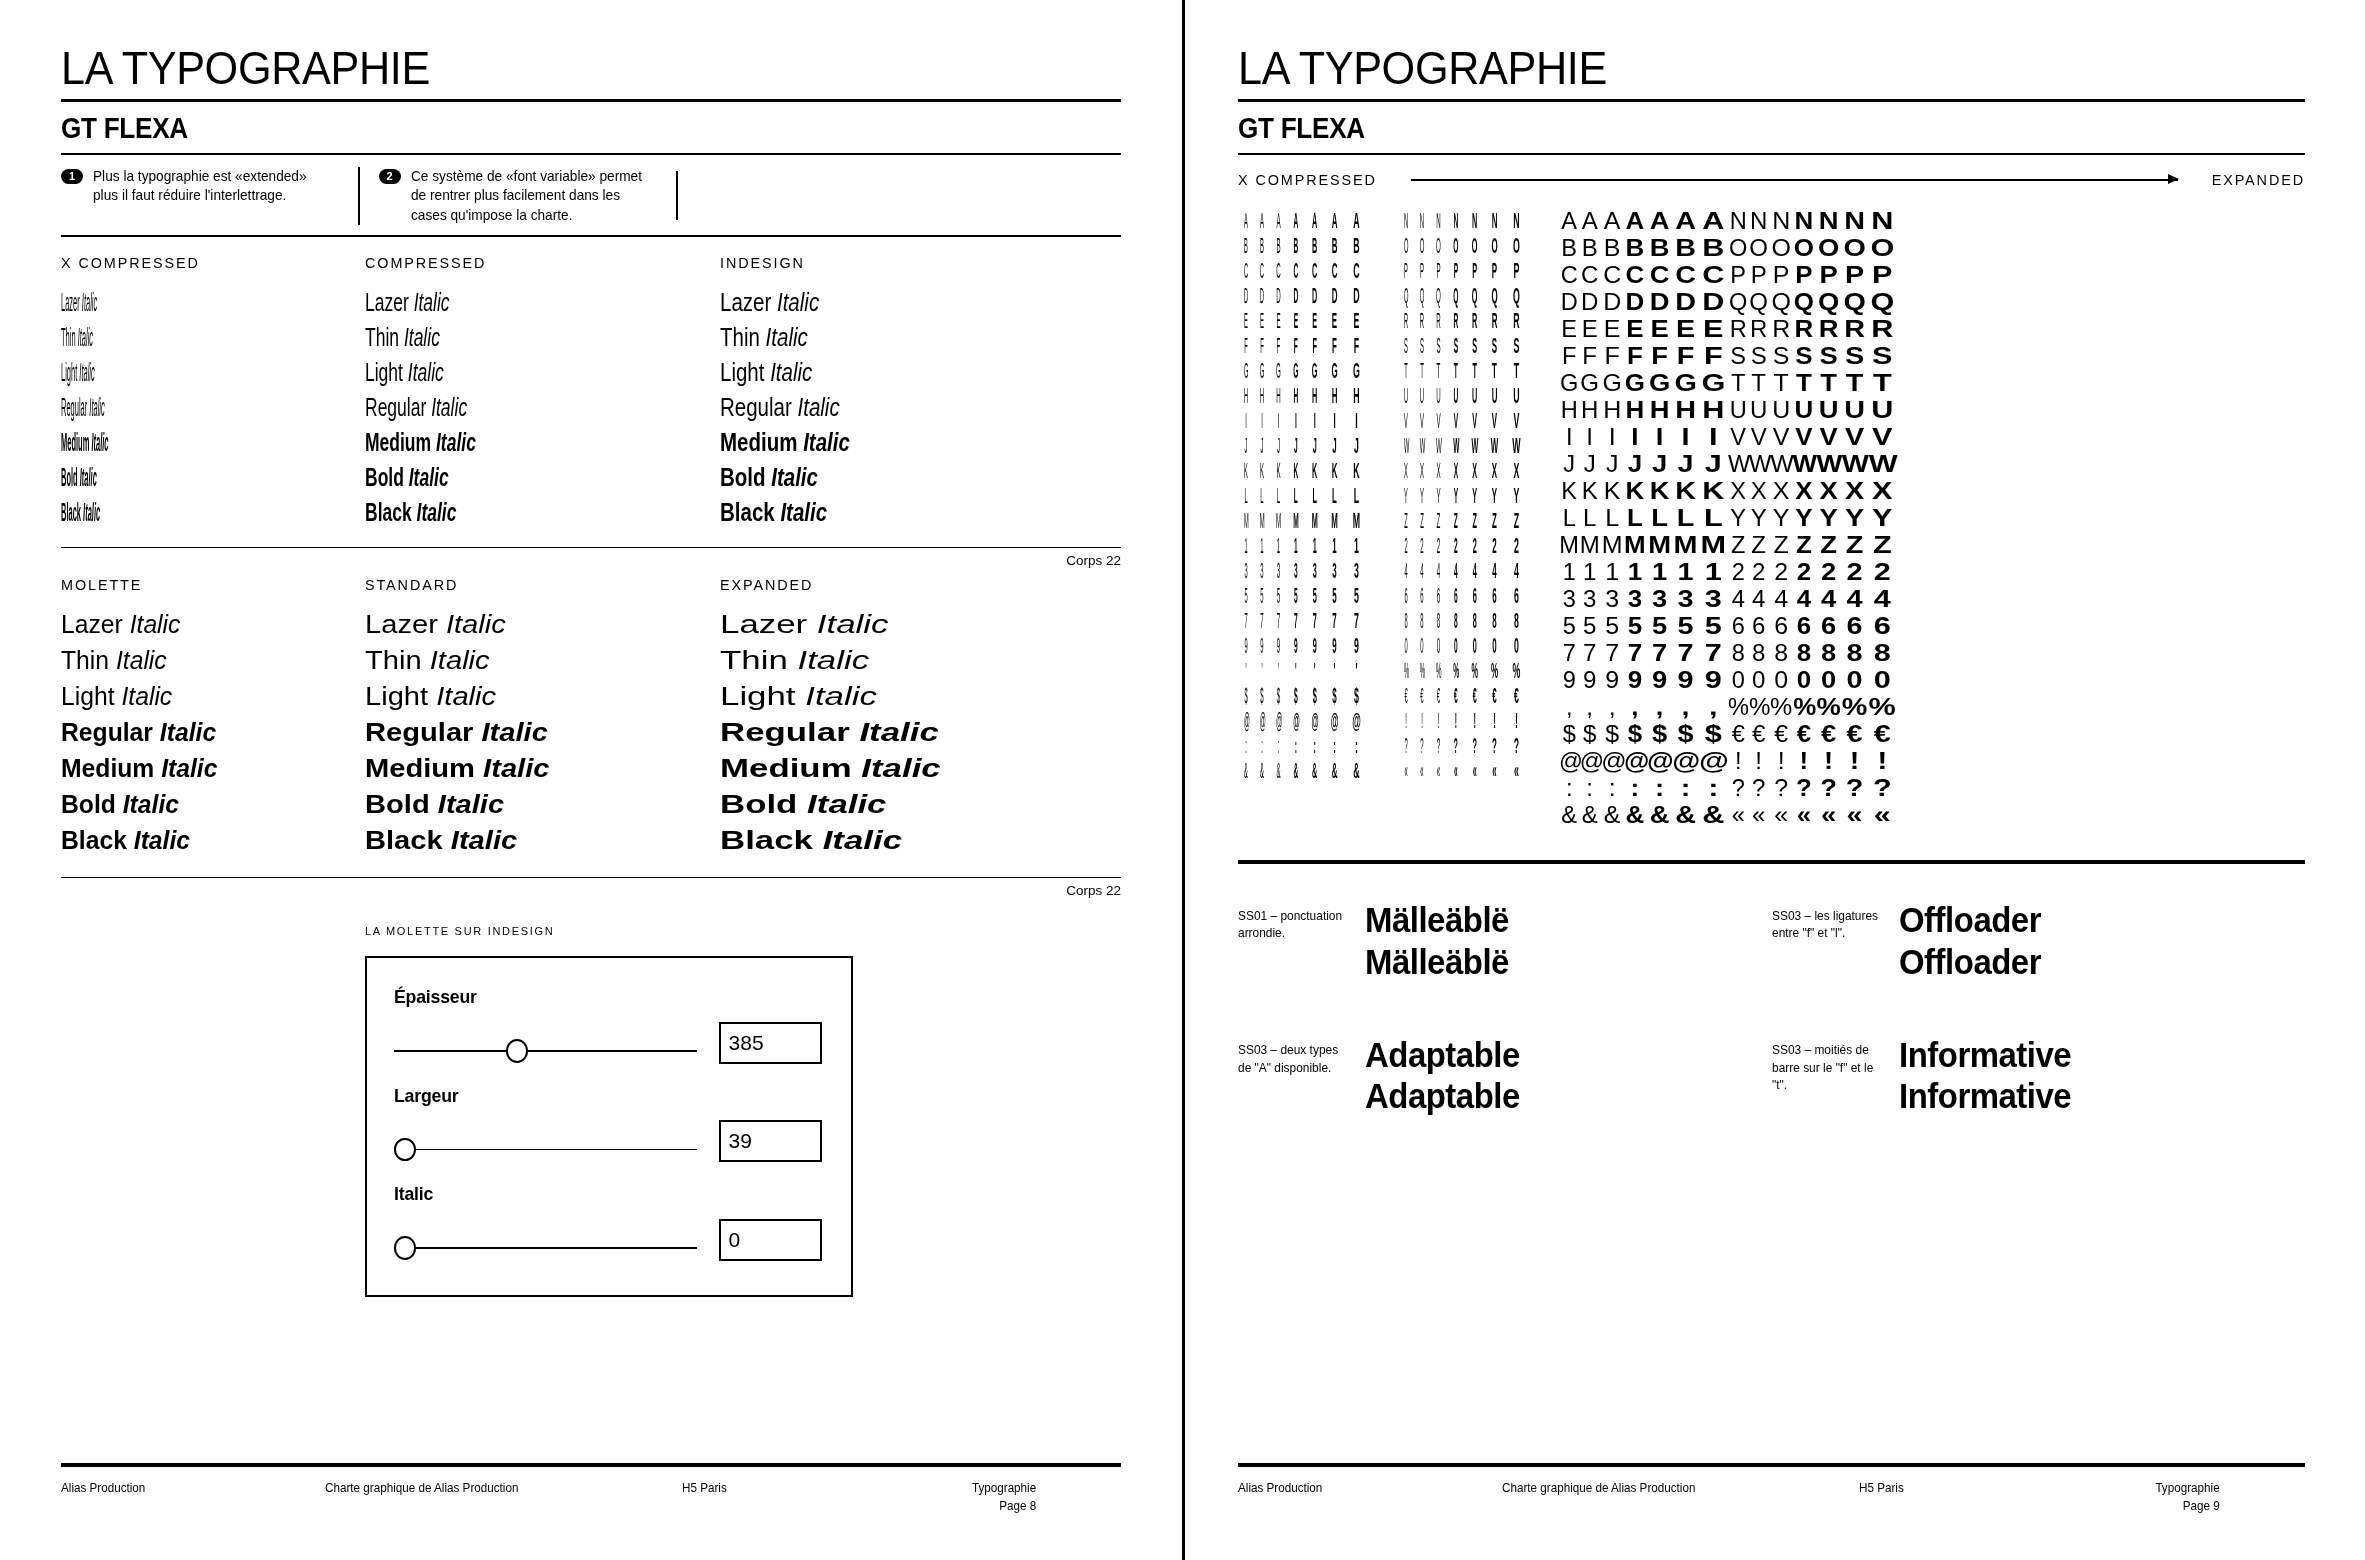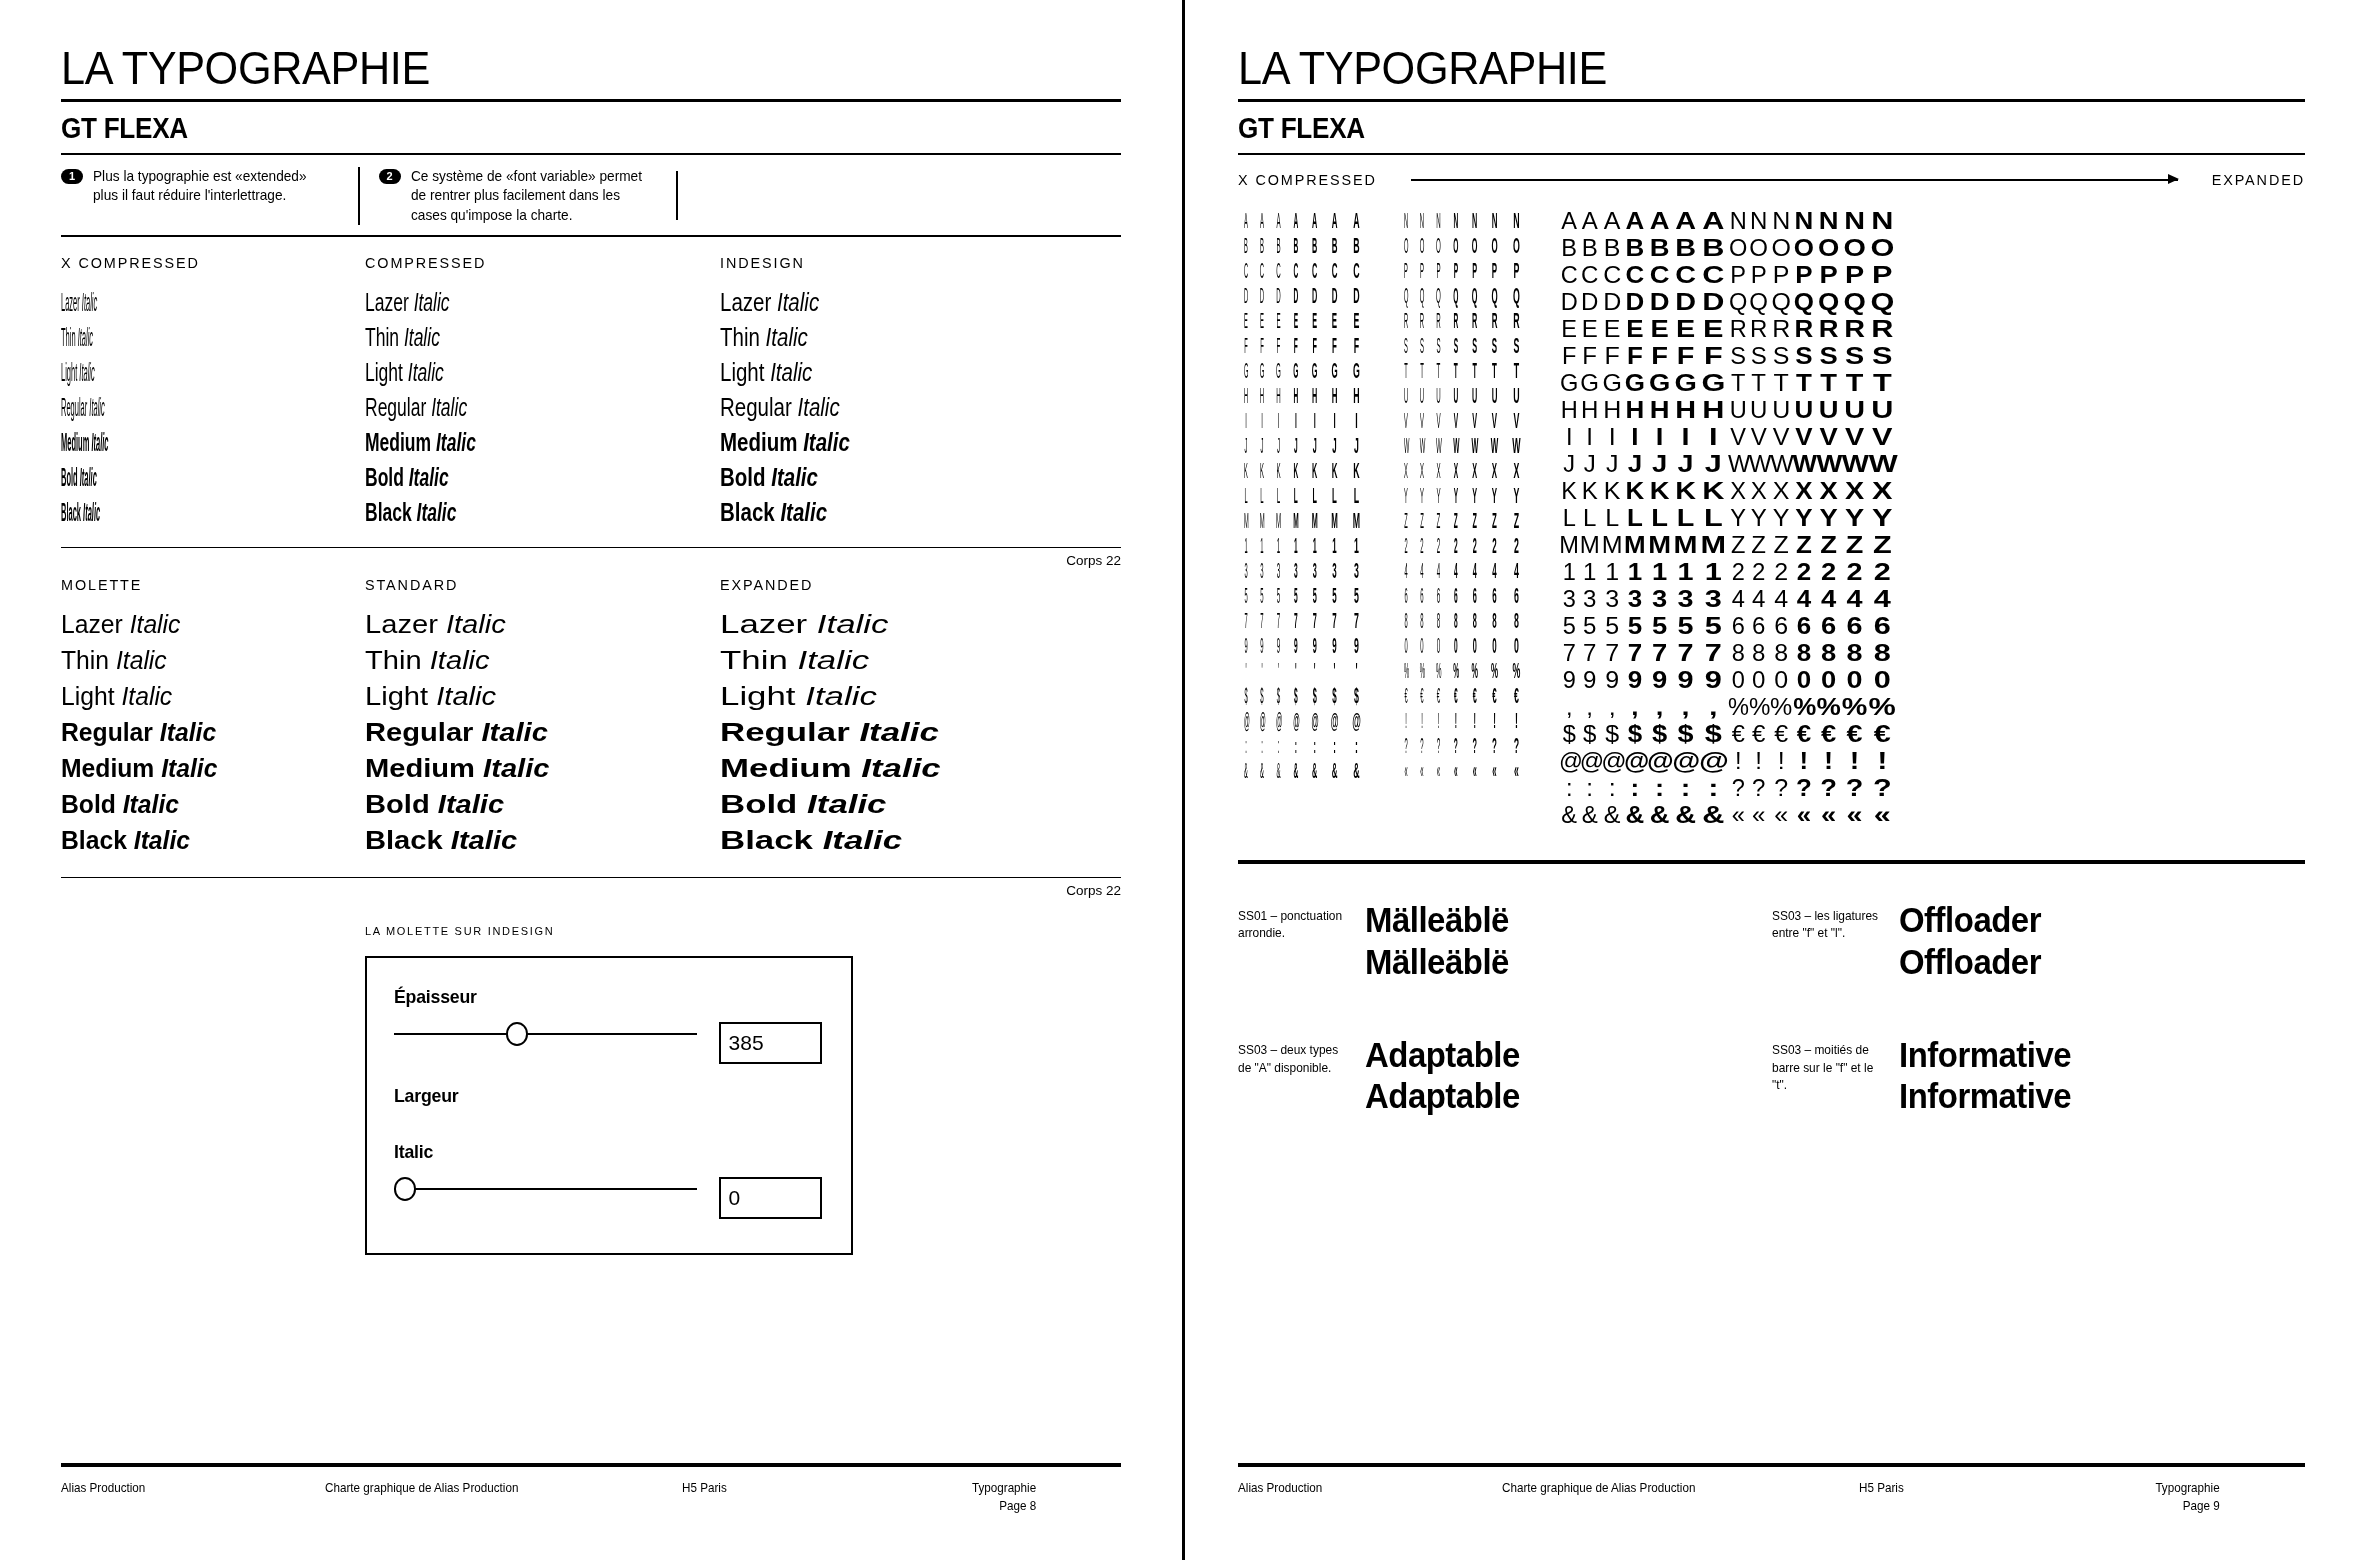--- a/index.html
+++ b/index.html
@@ -87,21 +87,21 @@
     text-align: right; font-size: 13.5px; padding: 5px 0 5px;
   }
 
   
   .molette-wrap { padding-top: 22px; padding-left: 304px; }
   .molette-head { font-size: 11px; letter-spacing: 1.7px; padding-bottom: 18.6px; }
   .panel { border: 2.5px solid #000; width: 488px; padding: 29px 29px 29px 27px; }
   .slider-block { padding-bottom: 22px; }
   .slider-block:last-child { padding-bottom: 5px; }
   .slider-label { font-size: 17.7px; font-weight: 700; padding-bottom: 13.5px; letter-spacing: -0.2px; }
-  .slider-row { display: flex; align-items: flex-start; gap: 4px; }
+  .slider-row { display: flex; align-items: flex-end; gap: 4px; }
   .track-wrap { position: relative; flex: 1 1 auto; height: 25px; display: flex; align-items: center; }
   .track { position: absolute; left: 0; right: 5px; height: 1.7px; background: #000; }
   .knob {
     position: absolute; width: 22px; height: 23.6px; border: 2.5px solid #000;
     border-radius: 50%; background: #fff;
   }
   .value-box {
     flex: 0 0 auto; width: 103px; height: 42px; border: 2.5px solid #000;
     display: flex; align-items: center; padding-left: 7.6px;
     font-size: 21px; margin-left: 13.5px; background: #fff;
@@ -294,20 +294,27 @@
               <div class="slider-row">
                 <div class="track-wrap">
                   <div class="track"></div>
                   <div class="knob" style="left: calc(40% - 11px);"></div>
                 </div>
                 <div class="value-box">385</div>
               </div>
             </div>
             <div class="slider-block">
               <div class="slider-label">Largeur</div>
+              <div class="slider-row">
+                <div class="track-wrap">
+                  <div class="track"></div>
+                  <div class="knob" style="left: calc(0% + 0px);"></div>
+                </div>
+                <div class="value-box">39</div>
+              </div>
             </div>
             <div class="slider-block">
               <div class="slider-label">Italic</div>
               <div class="slider-row">
                 <div class="track-wrap">
                   <div class="track"></div>
                   <div class="knob" style="left: calc(0% + 0px);"></div>
                 </div>
                 <div class="value-box">0</div>
               </div>

